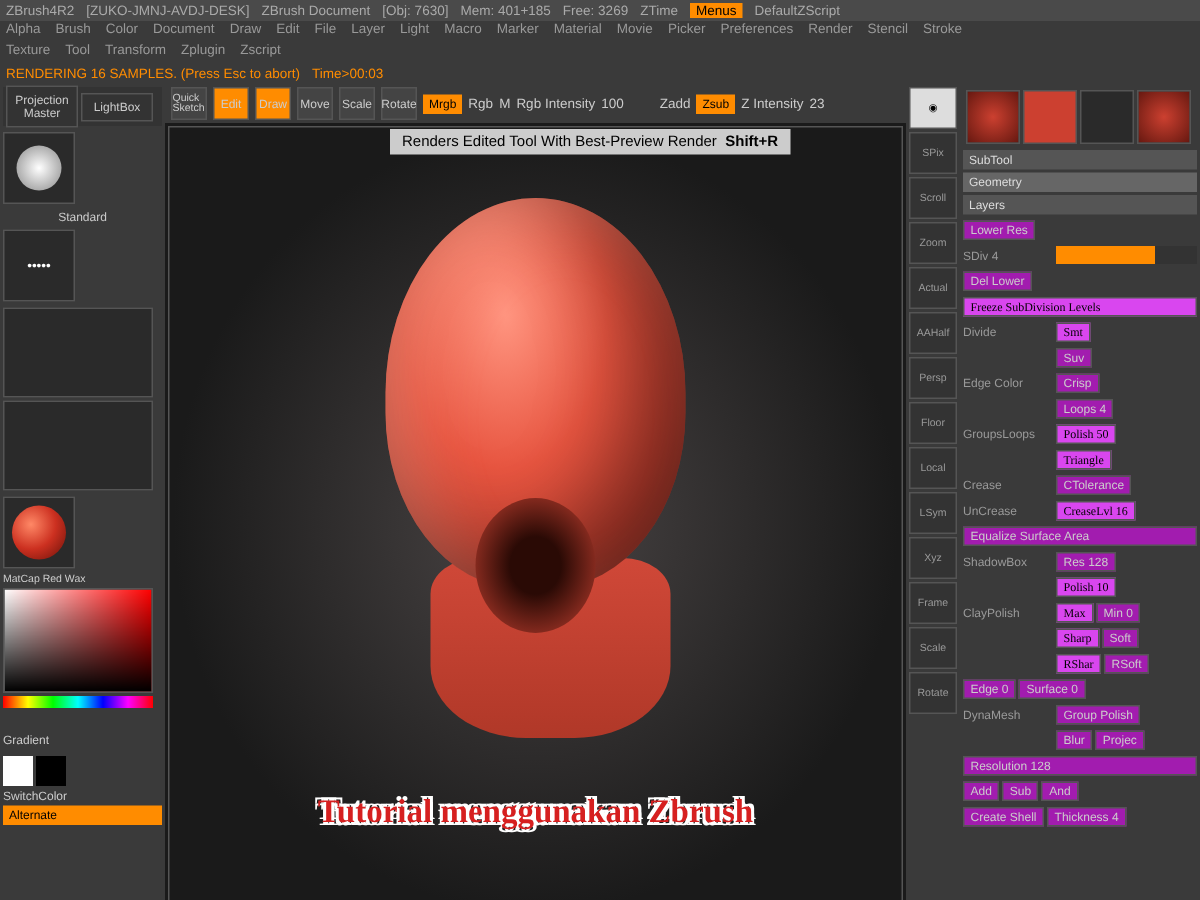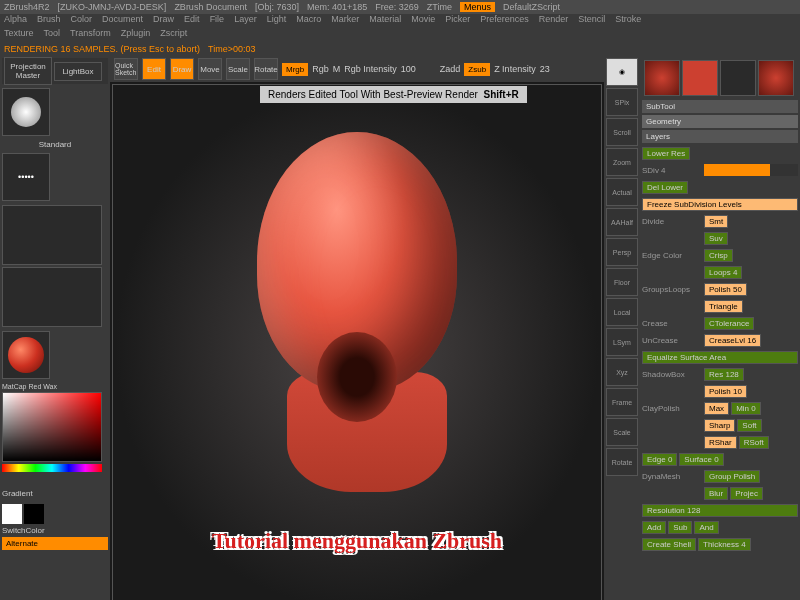--- a/index.html
+++ b/index.html
@@ -31,22 +31,22 @@
 .head-shape { width: 200px; height: 260px; background: radial-gradient(ellipse at 40% 30%, #ff9580, #e85540 40%, #c44030 70%, #8b2a1f); border-radius: 50% 50% 45% 45%; position: absolute; left: 40px; top: 0; box-shadow: inset -30px -20px 60px rgba(0,0,0,0.4), inset 20px 10px 40px rgba(255,200,180,0.3); }
 .mouth { position: absolute; left: 100px; top: 200px; width: 80px; height: 90px; background: radial-gradient(ellipse, #2a0a05 30%, #c44030); border-radius: 50%; }
 .neck { position: absolute; left: 70px; top: 240px; width: 160px; height: 120px; background: linear-gradient(#d04838, #b03828); border-radius: 20% 20% 40% 40%; }
 .tutorial-text { position: absolute; bottom: 60px; left: 50%; transform: translateX(-50%); color: #d62020; font-size: 22px; font-weight: bold; text-shadow: 2px 2px 0 #fff, -2px -2px 0 #fff, 2px -2px 0 #fff, -2px 2px 0 #fff; font-family: 'Comic Sans MS', cursive; z-index: 20; white-space: nowrap; }
 .right-tools { width: 36px; background: #3a3a3a; display: flex; flex-direction: column; gap: 2px; padding: 2px; }
 .rt-btn { width: 32px; height: 28px; background: #333; border: 1px solid #555; font-size: 7px; display: flex; flex-direction: column; align-items: center; justify-content: center; color: #999; }
 .rt-btn.spix { background: #ddd; color: #000; }
 .right-panel { width: 160px; background: #3a3a3a; padding: 2px; overflow-y: auto; font-size: 8px; }
 .rp-row { display: flex; align-items: center; height: 16px; gap: 2px; margin-bottom: 1px; }
 .rp-label { color: #999; min-width: 60px; }
-.rp-btn { background: #4d7c0f; padding: 1px 4px; border: 1px solid #555; font-size: 8px; }
-.rp-btn.orange { background: #fdba74; color: #000; }
+.rp-btn { background: #a21caf; padding: 1px 4px; border: 1px solid #555; font-size: 8px; }
+.rp-btn.orange { background: #d946ef; color: #000; font-family: Liberation Serif, serif; }
 .rp-header { background: #555; padding: 2px 4px; margin: 2px 0; color: #ddd; }
 .rp-slider { flex: 1; height: 12px; background: #333; position: relative; }
 .rp-slider-fill { height: 100%; background: #ff8c00; }
 .tool-thumb { width: 36px; height: 36px; background: #2a2a2a; border: 1px solid #555; display: inline-block; }
 .tool-grid { display: flex; flex-wrap: wrap; gap: 2px; padding: 2px; }
 </style>
 </head>
 <body>
 
 <div class="titlebar">

